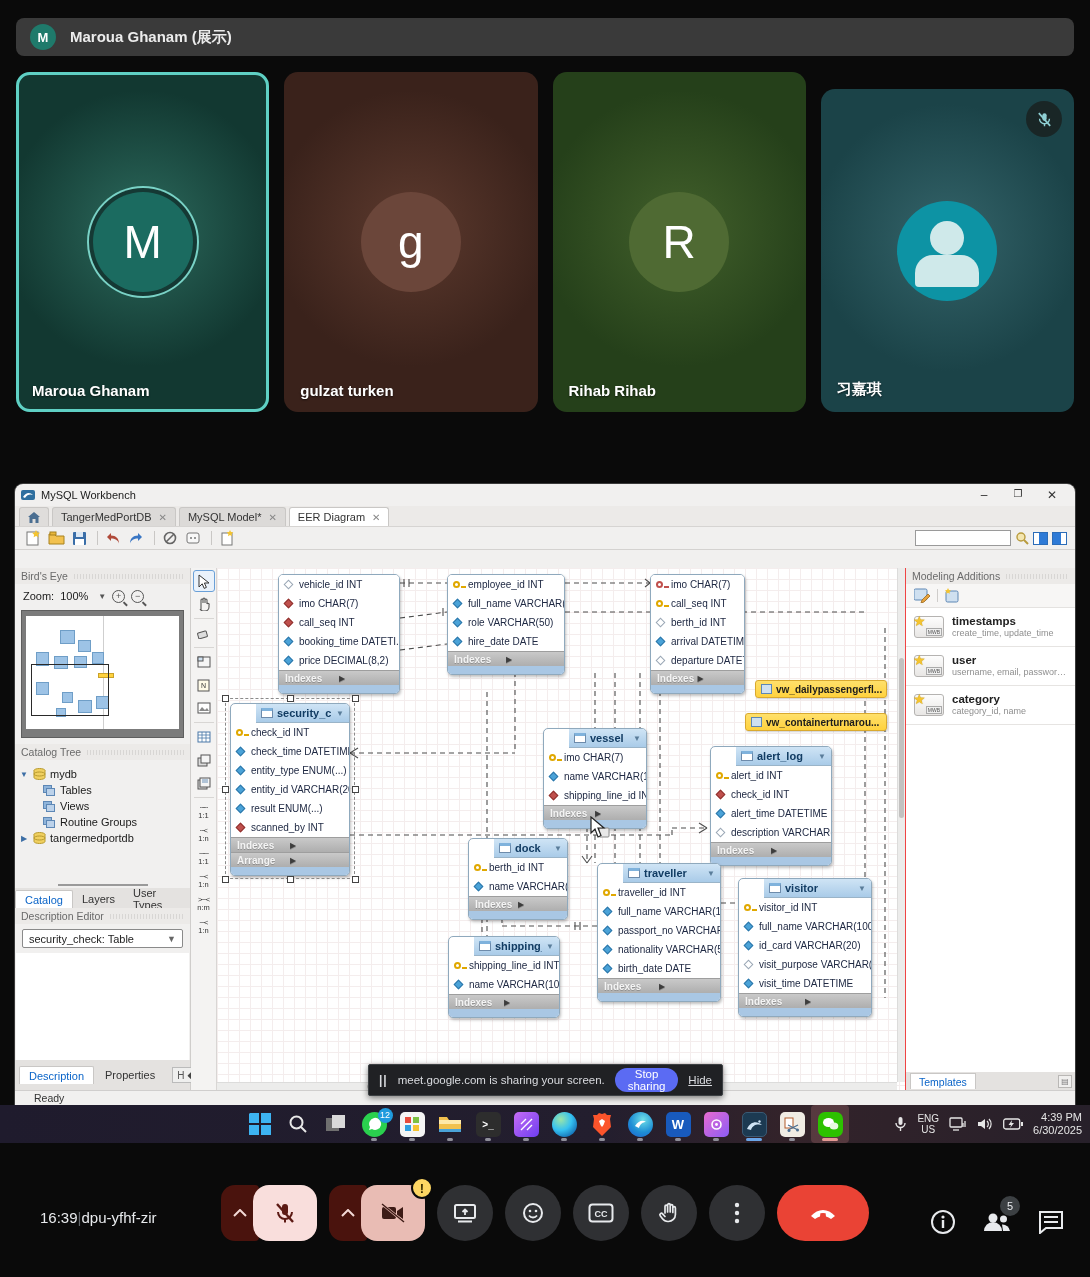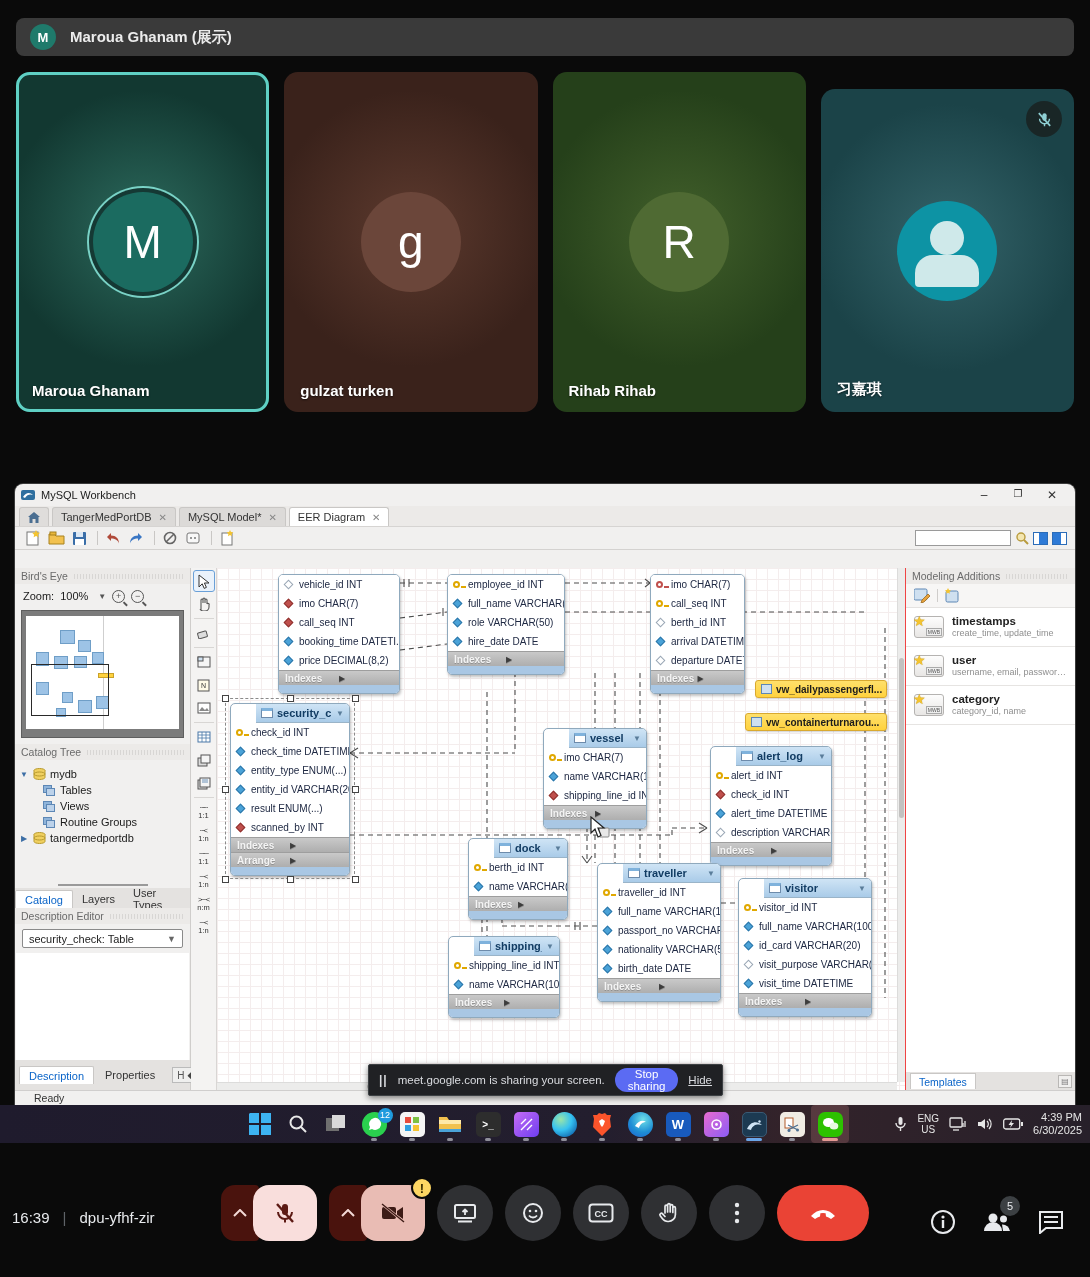--- a/index.html
+++ b/index.html
@@ -155,21 +155,21 @@
   .tb-slot.active-pink{background:rgba(220,140,140,.22);border-radius:4px;}
   .tb-slot.active-pink .run{width:16px;background:#e59a94;}
   .appico{width:25px;height:25px;border-radius:5px;position:relative;display:flex;align-items:center;justify-content:center;overflow:hidden;}
   .badge-blue{position:absolute;top:-4px;right:-6px;width:15px;height:15px;border-radius:50%;background:#1f9bde;color:#fff;font-size:9px;display:flex;align-items:center;justify-content:center;z-index:2;}
   .tray{position:absolute;right:8px;top:0;height:100%;display:flex;align-items:center;gap:10px;color:#e6e6e6;}
   .lang{font-size:10px;line-height:11px;text-align:center;}
   .clock{font-size:11px;line-height:13px;text-align:right;}
 
   
   .meet-bar{position:absolute;left:0;top:1143px;width:1090px;height:134px;background:#0a0a0a;}
-  .meet-left{position:absolute;left:12px;top:66px;display:flex;align-items:center;color:#e8eaed;font-size:15px;font-weight:500;gap:13px;}
+  .meet-left{position:absolute;left:40px;top:66px;display:flex;align-items:center;color:#e8eaed;font-size:15px;font-weight:500;gap:0;}
   .meet-left .sep{color:#5f6368;}
   .meet-center{position:absolute;left:50%;top:42px;transform:translateX(-50%);display:flex;align-items:center;gap:12px;}
   .ctl-group{display:flex;align-items:center;}
   .chev-btn{width:38px;height:56px;border-radius:14px 4px 4px 14px;background:#4a130d;display:flex;align-items:center;justify-content:center;color:#f3d9d6;margin-right:-6px;}
   .mic-btn{width:64px;height:56px;border-radius:16px;background:#f9dedc;display:flex;align-items:center;justify-content:center;color:#5c1a14;position:relative;z-index:2;}
   .cam-btn{width:64px;height:56px;border-radius:16px;background:#e9bcb4;display:flex;align-items:center;justify-content:center;color:#3d1b16;position:relative;z-index:2;}
   .warn-badge{position:absolute;top:-8px;right:-8px;width:22px;height:22px;border-radius:50%;background:#fdd663;color:#3c2f00;font-size:13px;font-weight:bold;display:flex;align-items:center;justify-content:center;border:2px solid #0a0a0a;}
   .round-btn{width:56px;height:56px;border-radius:50%;background:#2f3033;display:flex;align-items:center;justify-content:center;color:#e8eaed;}
   .end-btn{width:92px;height:56px;border-radius:28px;background:#ea4335;display:flex;align-items:center;justify-content:center;color:#fff;}
   .meet-right{position:absolute;right:26px;top:66px;display:flex;align-items:center;gap:26px;color:#e8eaed;}

